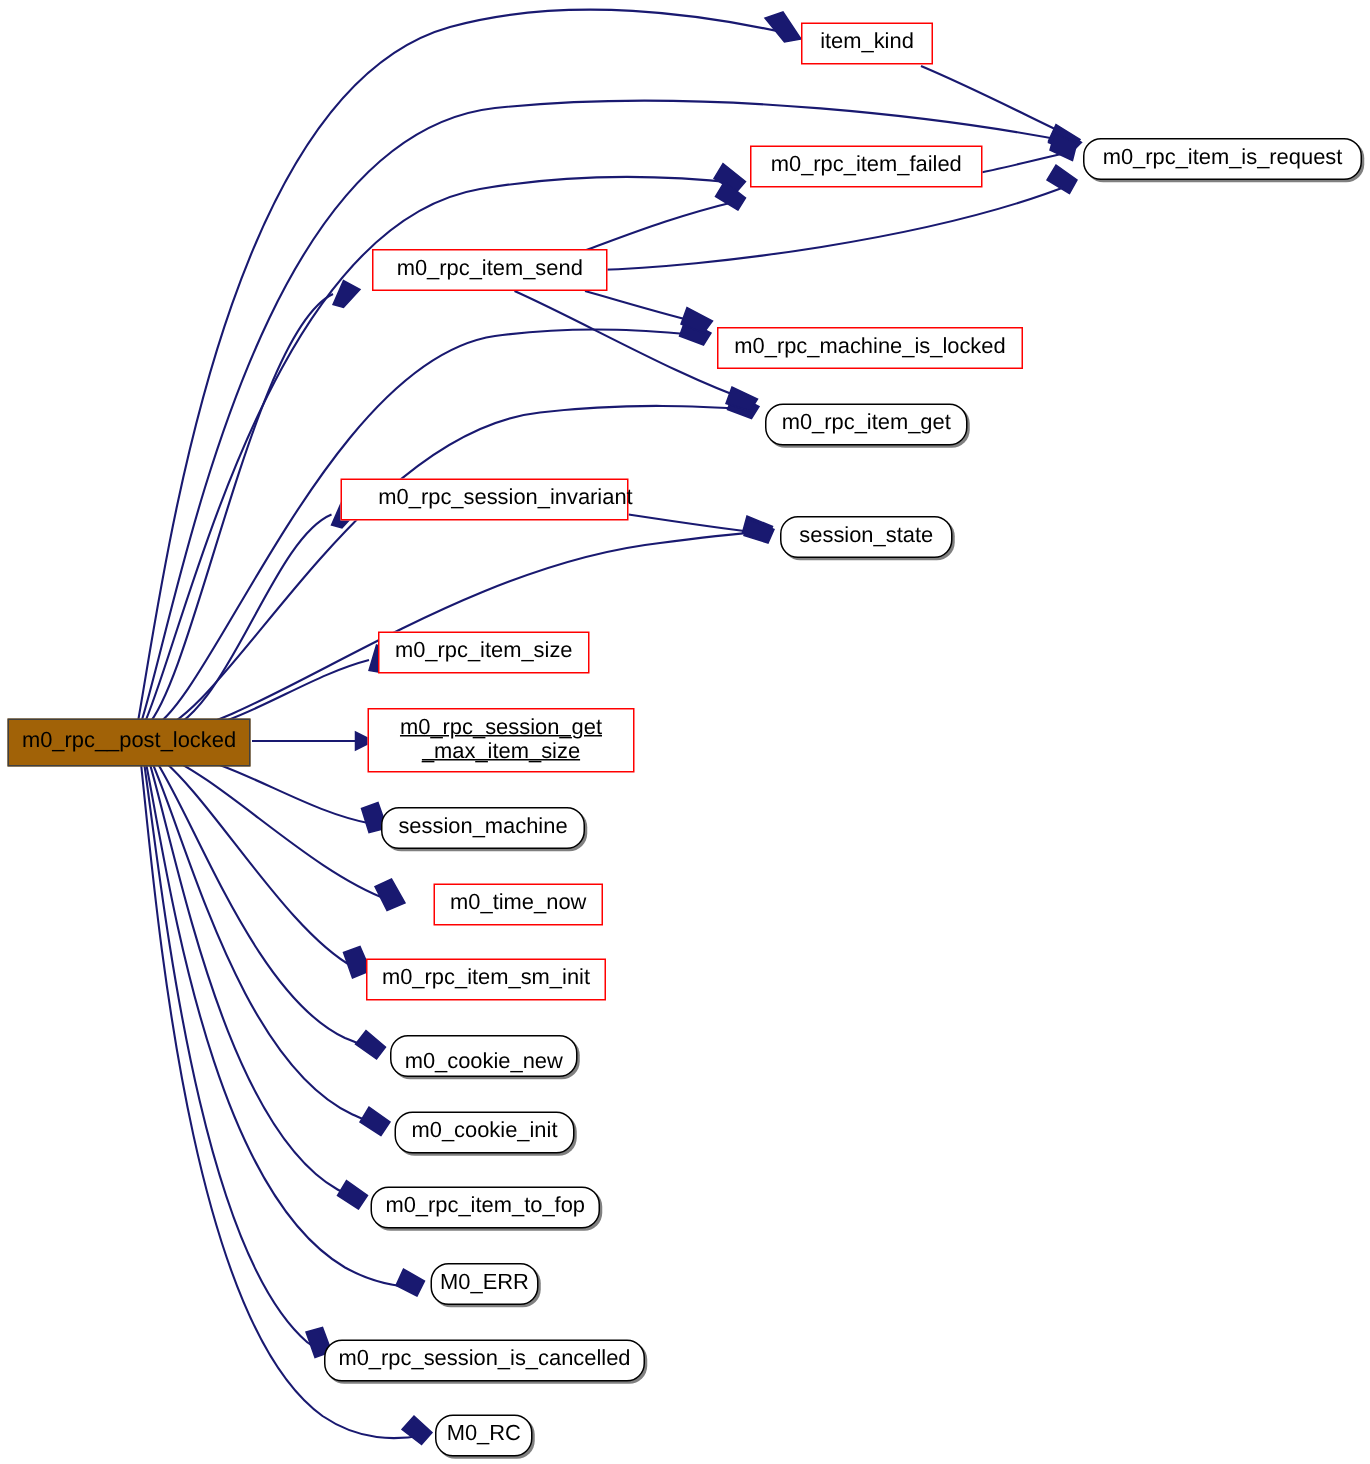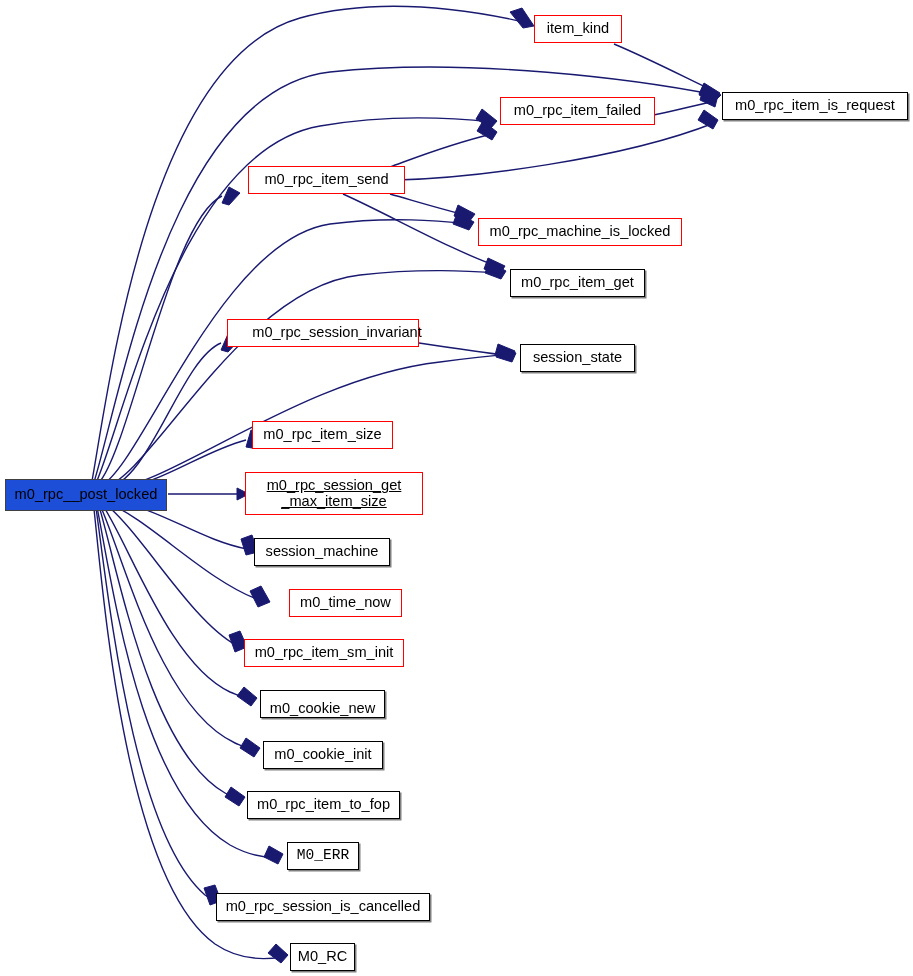--- a/index.html
+++ b/index.html
@@ -48,25 +48,26 @@
     line-height: 1.08;
     color: #000000;
     letter-spacing: 0px;
     white-space: pre;
     z-index: 2;
   }
   .gnode.red {
     border-color: #ff0000;
   }
   .gnode.current {
-    background: #1d4ed8;
+    background: #a16207;
     border-color: #404040;
   }
   .gnode.shadow {
     box-shadow: 1.5px 1.5px 0 0 #808080;
+    border-radius: 12px;
   }
 </style>
 </head>
 <body>
 
 <div id="callgraph-root">
 
   <svg id="graph-svg" viewBox="0 0 913 976" xmlns="http://www.w3.org/2000/svg">
     <g id="edges-group">
         <path class="edge-path" d="M 92,481 C 110,380 150,60 300,18 C 380,-4 470,10 524,22"></path>
@@ -138,18 +139,18 @@
       <div class="gnode shadow" style="left: 520px; top: 344px; width: 115px; height: 28px;"><span>session_state</span></div>
       <div class="gnode red" style="left: 252px; top: 421px; width: 141px; height: 28px;"><span>m0_rpc_item_size</span></div>
       <div class="gnode red" style="left: 245px; top: 472px; width: 178px; height: 43px; text-decoration: underline;"><span>m0_rpc_session_get
 _max_item_size</span></div>
       <div class="gnode shadow" style="left: 254px; top: 538px; width: 136px; height: 28px;"><span>session_machine</span></div>
       <div class="gnode red" style="left: 267px; top: 589px; width: 113px; height: 28px; margin-left: 22px;"><span>m0_time_now</span></div>
       <div class="gnode red" style="left: 244px; top: 639px; width: 160px; height: 28px;"><span>m0_rpc_item_sm_init</span></div>
       <div class="gnode shadow" style="left: 260px; top: 690px; width: 125px; height: 28px; align-items: flex-end;"><span>m0_cookie_new</span></div>
       <div class="gnode shadow" style="left: 263px; top: 741px; width: 120px; height: 28px;"><span>m0_cookie_init</span></div>
       <div class="gnode shadow" style="left: 247px; top: 791px; width: 153px; height: 28px;"><span>m0_rpc_item_to_fop</span></div>
-      <div class="gnode shadow" style="left: 287px; top: 842px; width: 72px; height: 28px; font-family: Liberation Mono, monospace;"><span>M0_ERR</span></div>
+      <div class="gnode shadow" style="left: 287px; top: 842px; width: 72px; height: 28px;"><span>M0_ERR</span></div>
       <div class="gnode shadow" style="left: 216px; top: 893px; width: 214px; height: 28px;"><span>m0_rpc_session_is_cancelled</span></div>
       <div class="gnode shadow" style="left: 290px; top: 943px; width: 65px; height: 28px;"><span>M0_RC</span></div>
     </div>
 
 </div>
 
 </body></html>

